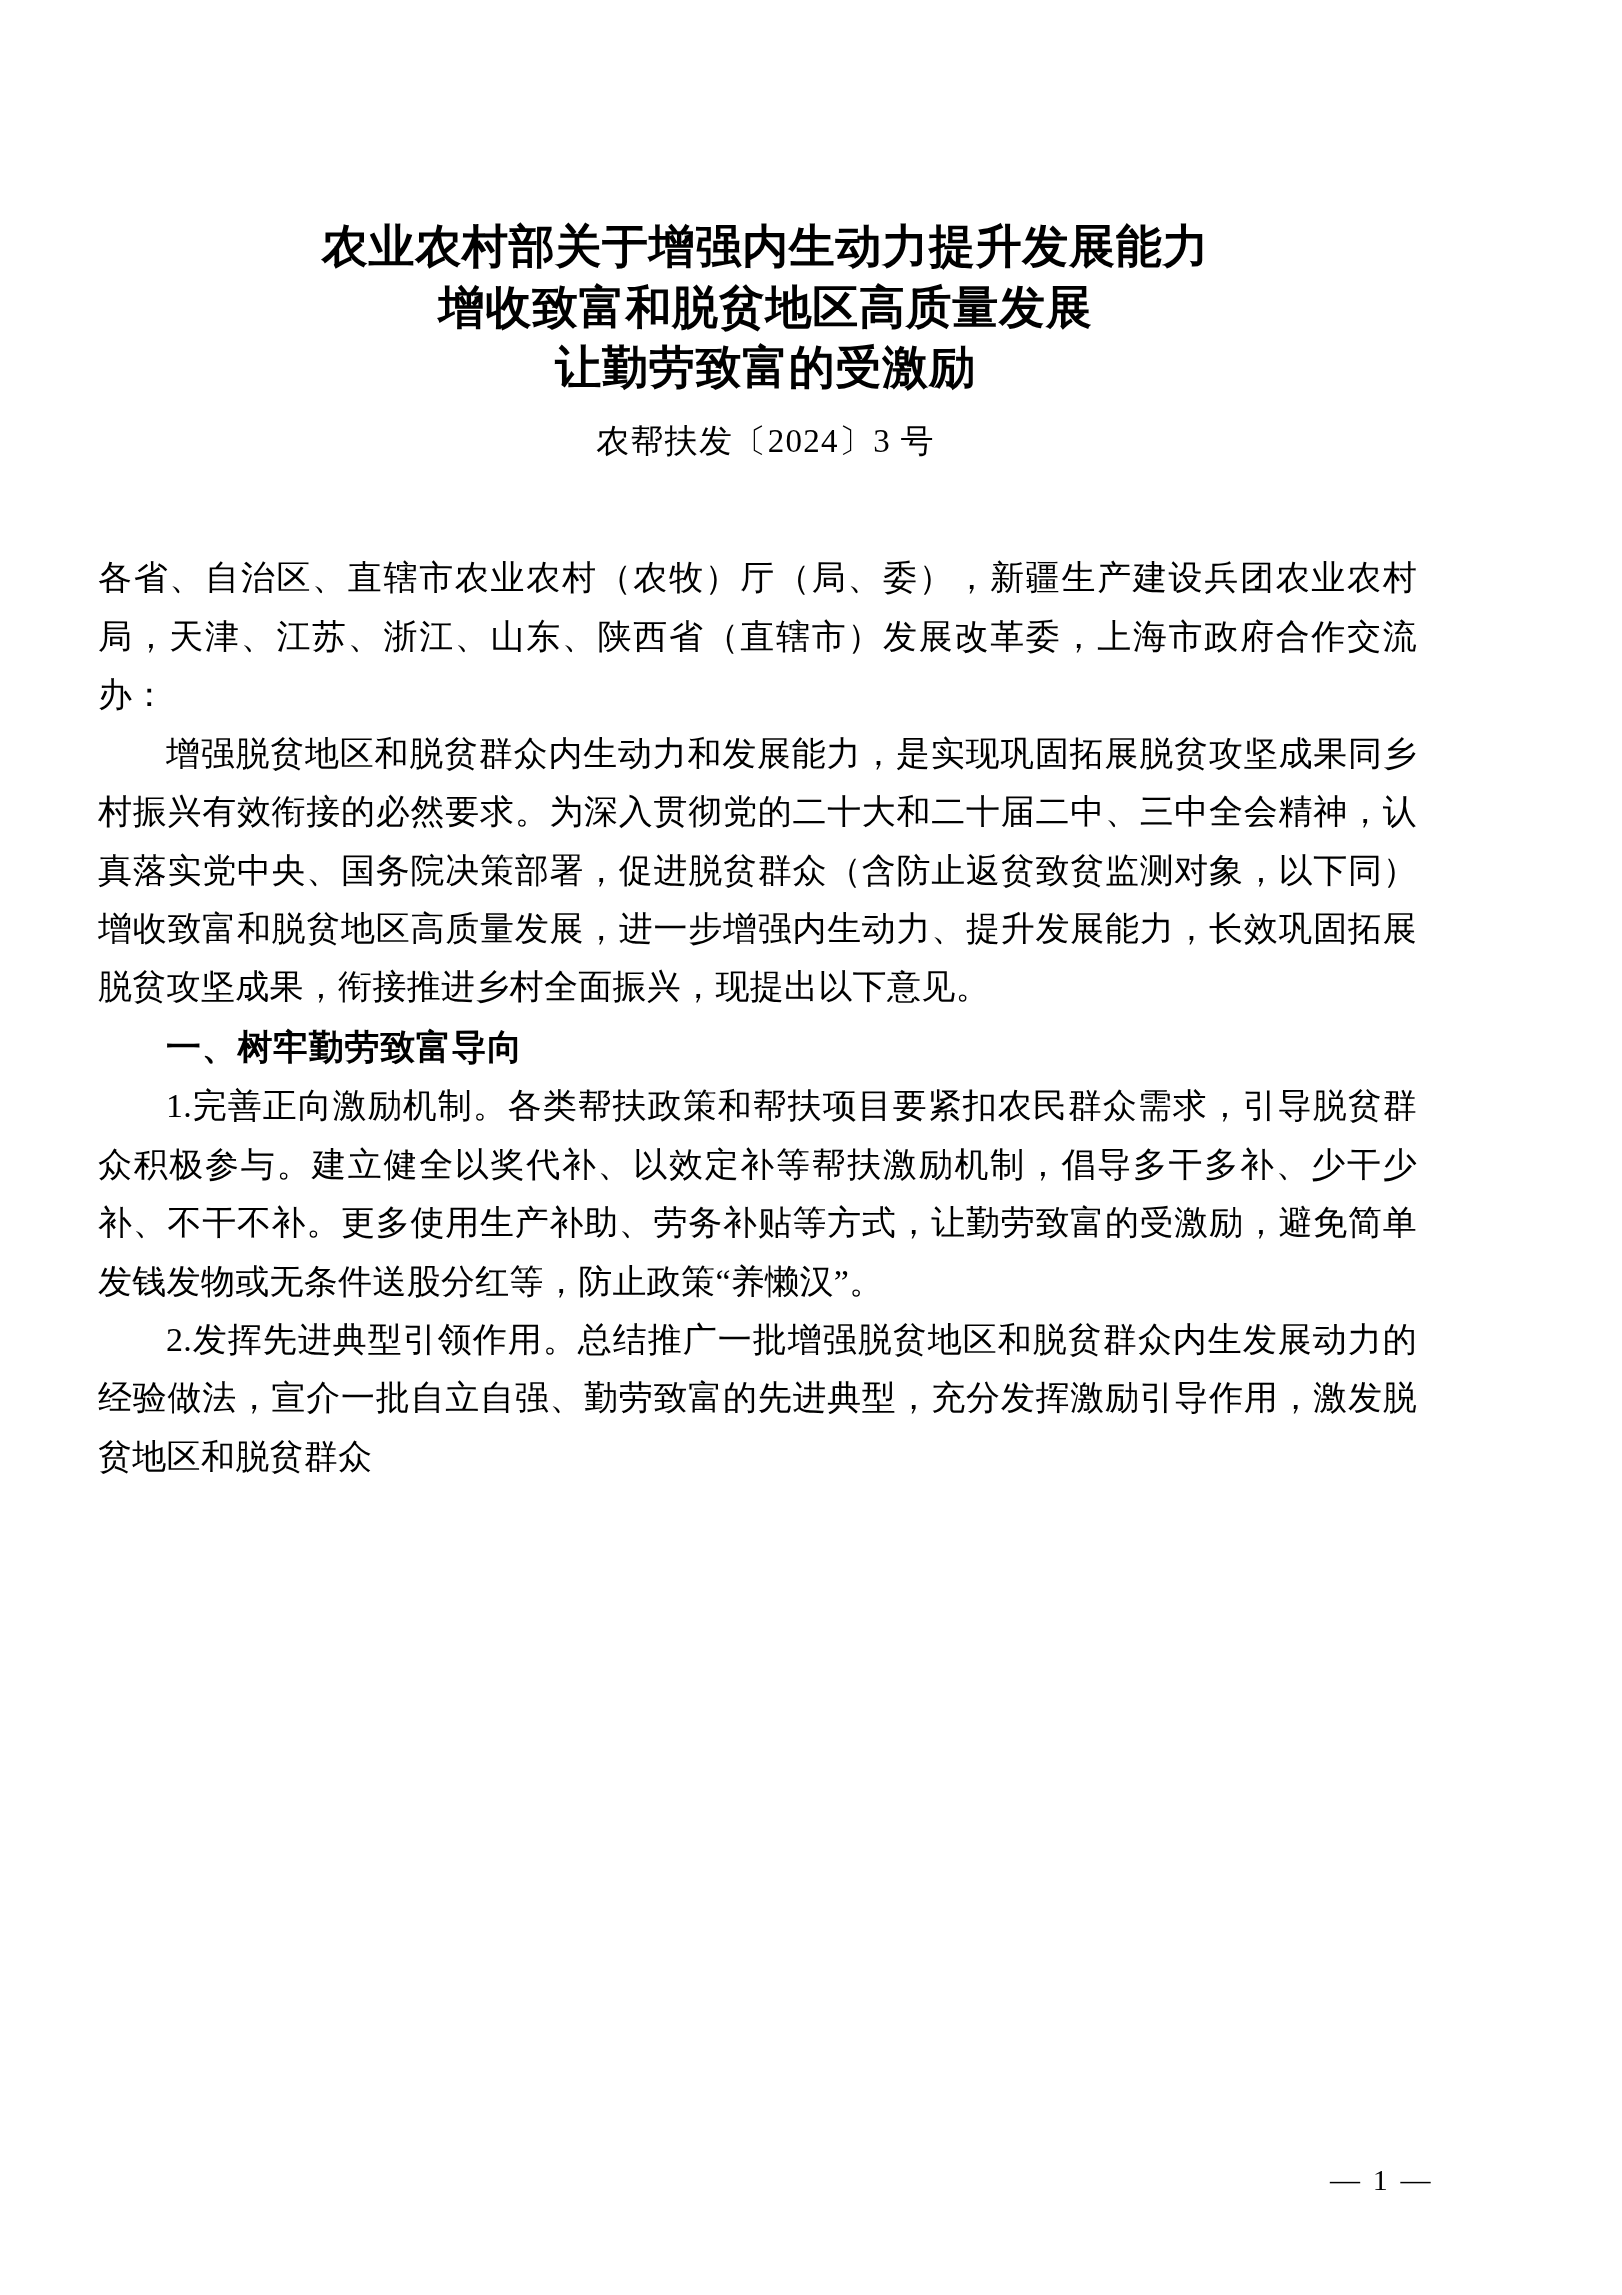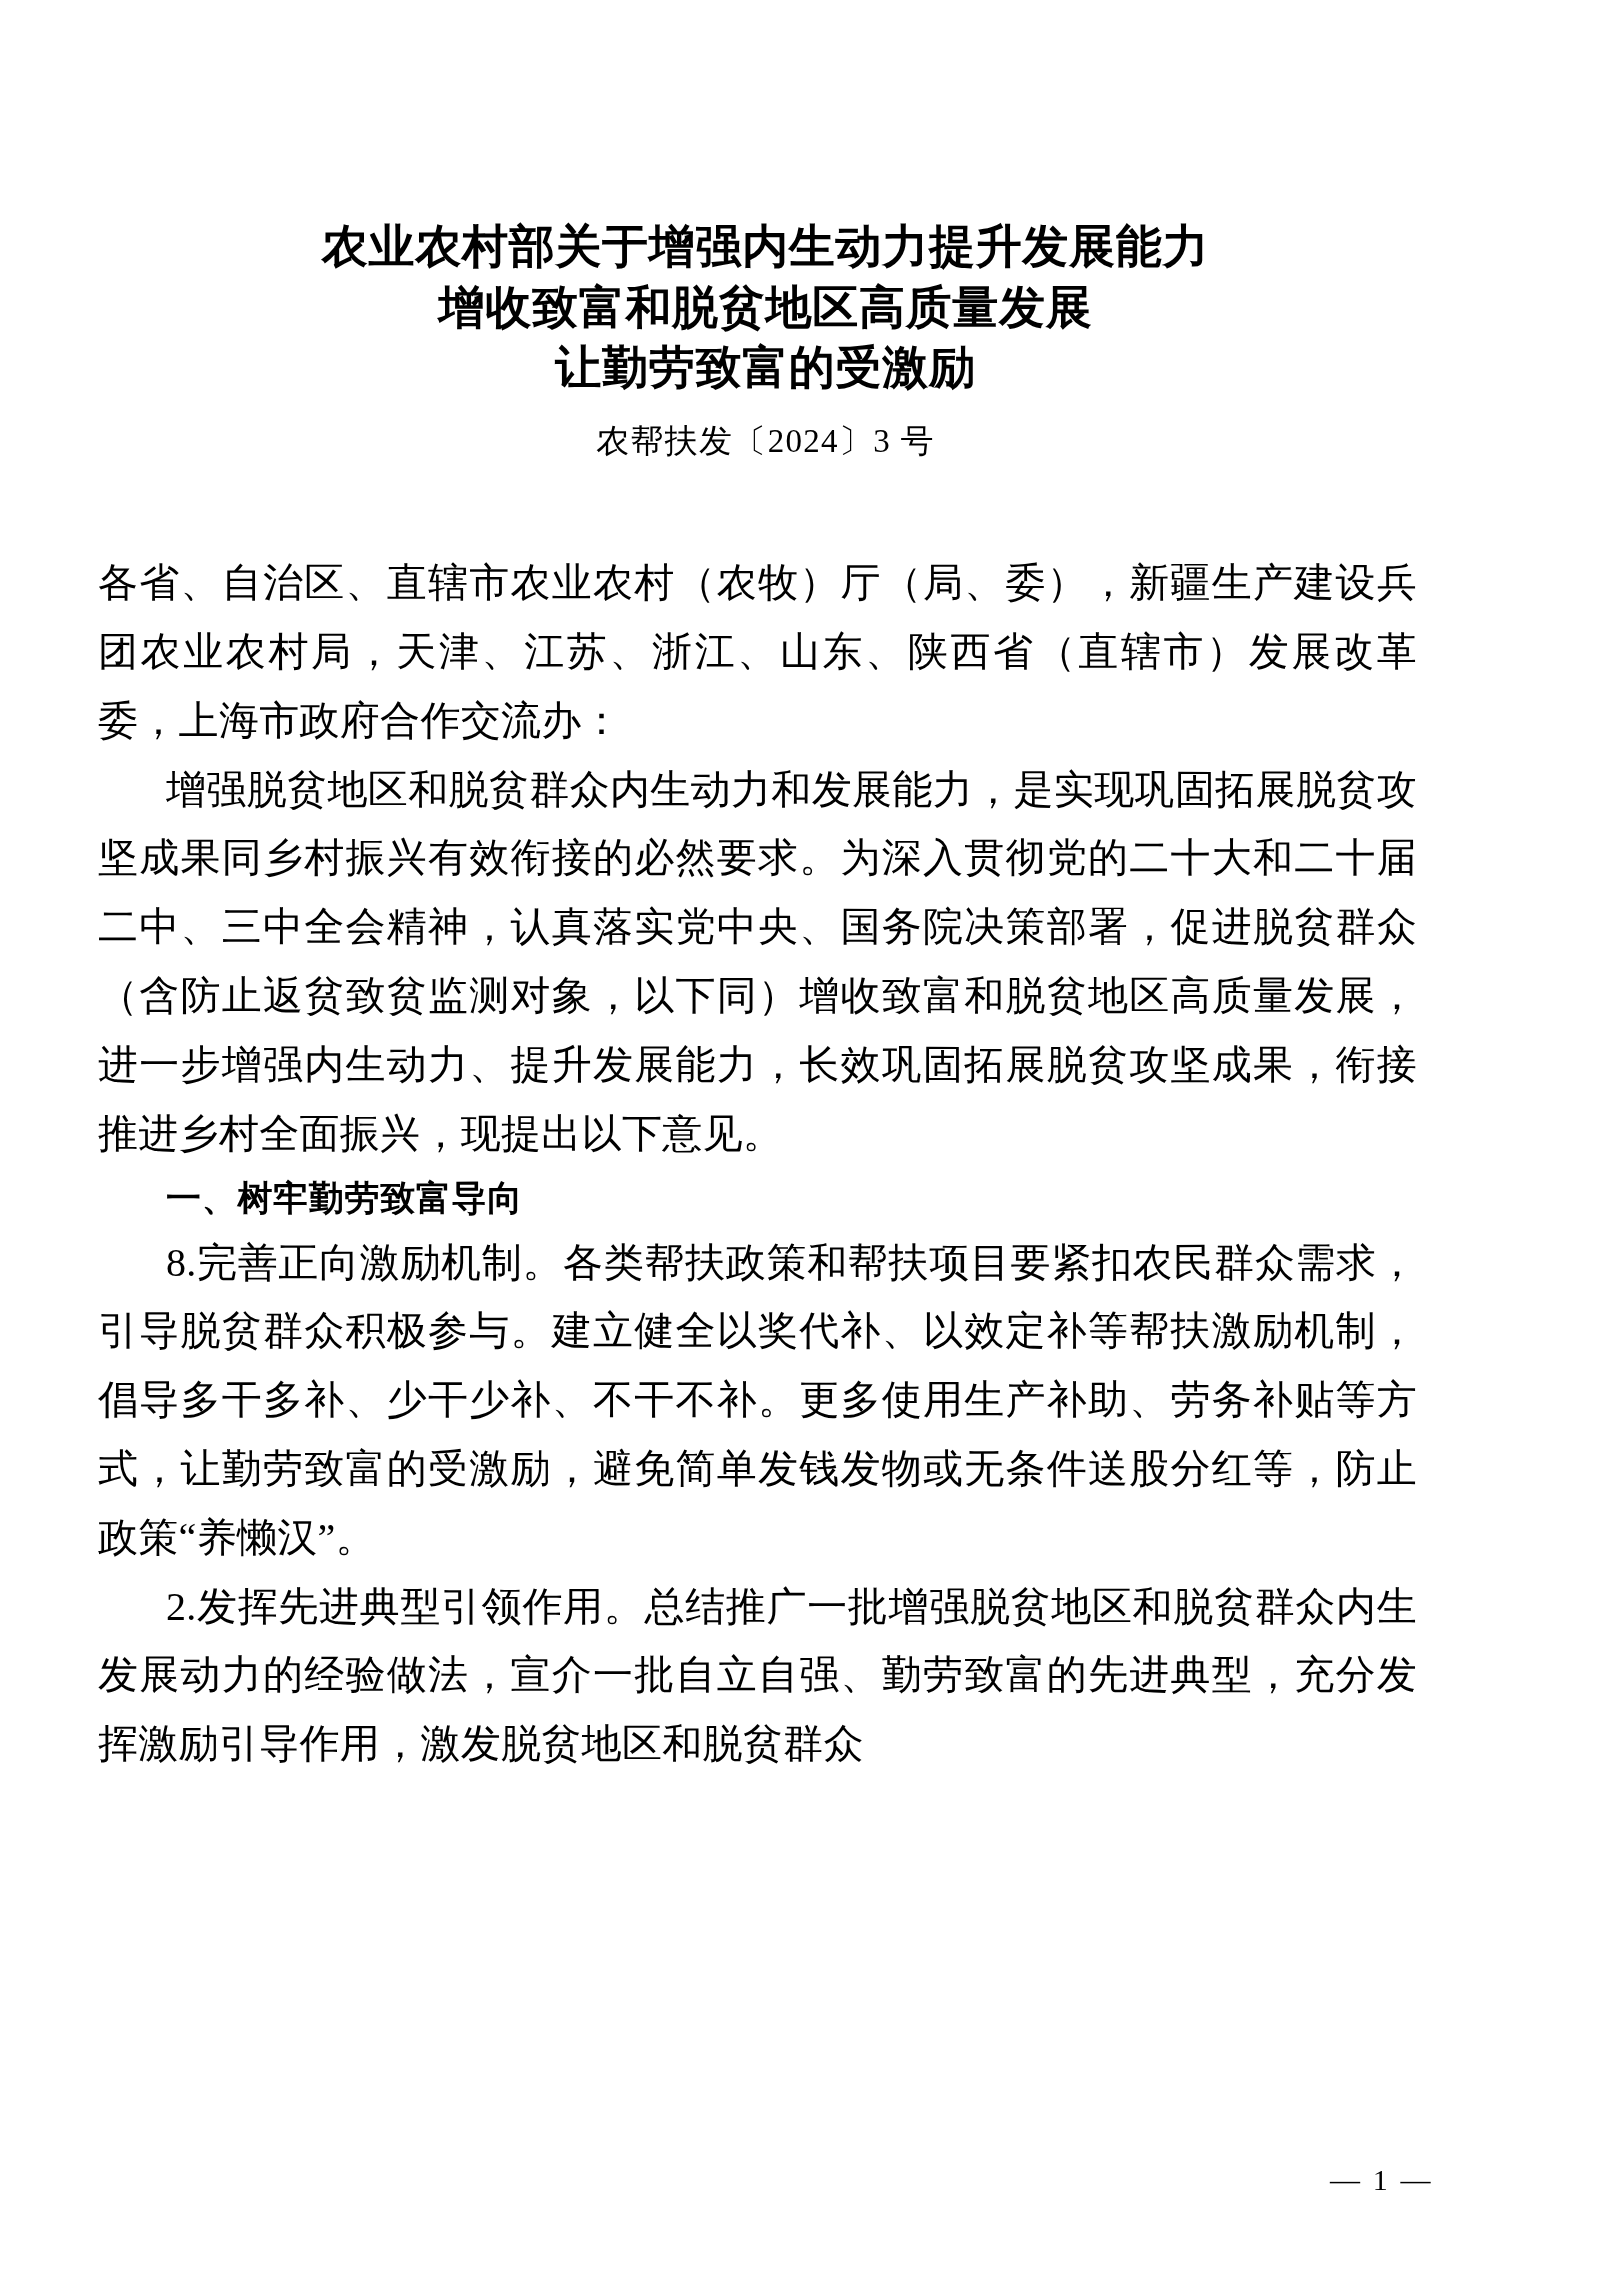--- a/index.html
+++ b/index.html
@@ -39,21 +39,21 @@
     font-size: 33px;
     font-family: "Liberation Serif", "DejaVu Serif", serif;
     letter-spacing: 1.3px;
     margin-top: 21px;
     margin-bottom: 0;
   }
   .body-block {
     margin-top: 85px;
   }
   p.para {
-    font-size: 40px;
+    font-size: 34px;
     line-height: 1.72;
     margin: 0 16px 0 0;
     text-align: justify;
     text-justify: inter-ideograph;
     letter-spacing: 0.3px;
   }
   p.indent {
     text-indent: 68px;
   }
   p.section-head {
@@ -84,20 +84,20 @@
     <span class="tline">增收致富和脱贫地区高质量发展</span>
     <span class="tline">让勤劳致富的受激励</span>
   </div>
 
   <div class="doc-number">农帮扶发〔2024〕3 号</div>
 
   <div class="body-block">
     <p class="para">各省、自治区、直辖市农业农村（农牧）厅（局、委），新疆生产建设兵团农业农村局，天津、江苏、浙江、山东、陕西省（直辖市）发展改革委，上海市政府合作交流办：</p>
     <p class="para indent">增强脱贫地区和脱贫群众内生动力和发展能力，是实现巩固拓展脱贫攻坚成果同乡村振兴有效衔接的必然要求。为深入贯彻党的二十大和二十届二中、三中全会精神，认真落实党中央、国务院决策部署，促进脱贫群众（含防止返贫致贫监测对象，以下同）增收致富和脱贫地区高质量发展，进一步增强内生动力、提升发展能力，长效巩固拓展脱贫攻坚成果，衔接推进乡村全面振兴，现提出以下意见。</p>
     <p class="section-head">一、树牢勤劳致富导向</p>
-    <p class="para indent">8.完善正向激励机制。各类帮扶政策和帮扶项目要紧扣农民群众需求，引导脱贫群众积极参与。建立健全以奖代补、以效定补等帮扶激励机制，倡导多干多补、少干少补、不干不补。更多使用生产补助、劳务补贴等方式，让勤劳致富的受激励，避免简单发钱发物或无条件送股分红等，防止政策“养懒汉”。</p>
+    <p class="para indent">1.完善正向激励机制。各类帮扶政策和帮扶项目要紧扣农民群众需求，引导脱贫群众积极参与。建立健全以奖代补、以效定补等帮扶激励机制，倡导多干多补、少干少补、不干不补。更多使用生产补助、劳务补贴等方式，让勤劳致富的受激励，避免简单发钱发物或无条件送股分红等，防止政策“养懒汉”。</p>
     <p class="para indent">2.发挥先进典型引领作用。总结推广一批增强脱贫地区和脱贫群众内生发展动力的经验做法，宣介一批自立自强、勤劳致富的先进典型，充分发挥激励引导作用，激发脱贫地区和脱贫群众</p>
   </div>
 
   <div class="page-footer">— 1 —</div>
 
 </div>
 
 
 </body></html>

